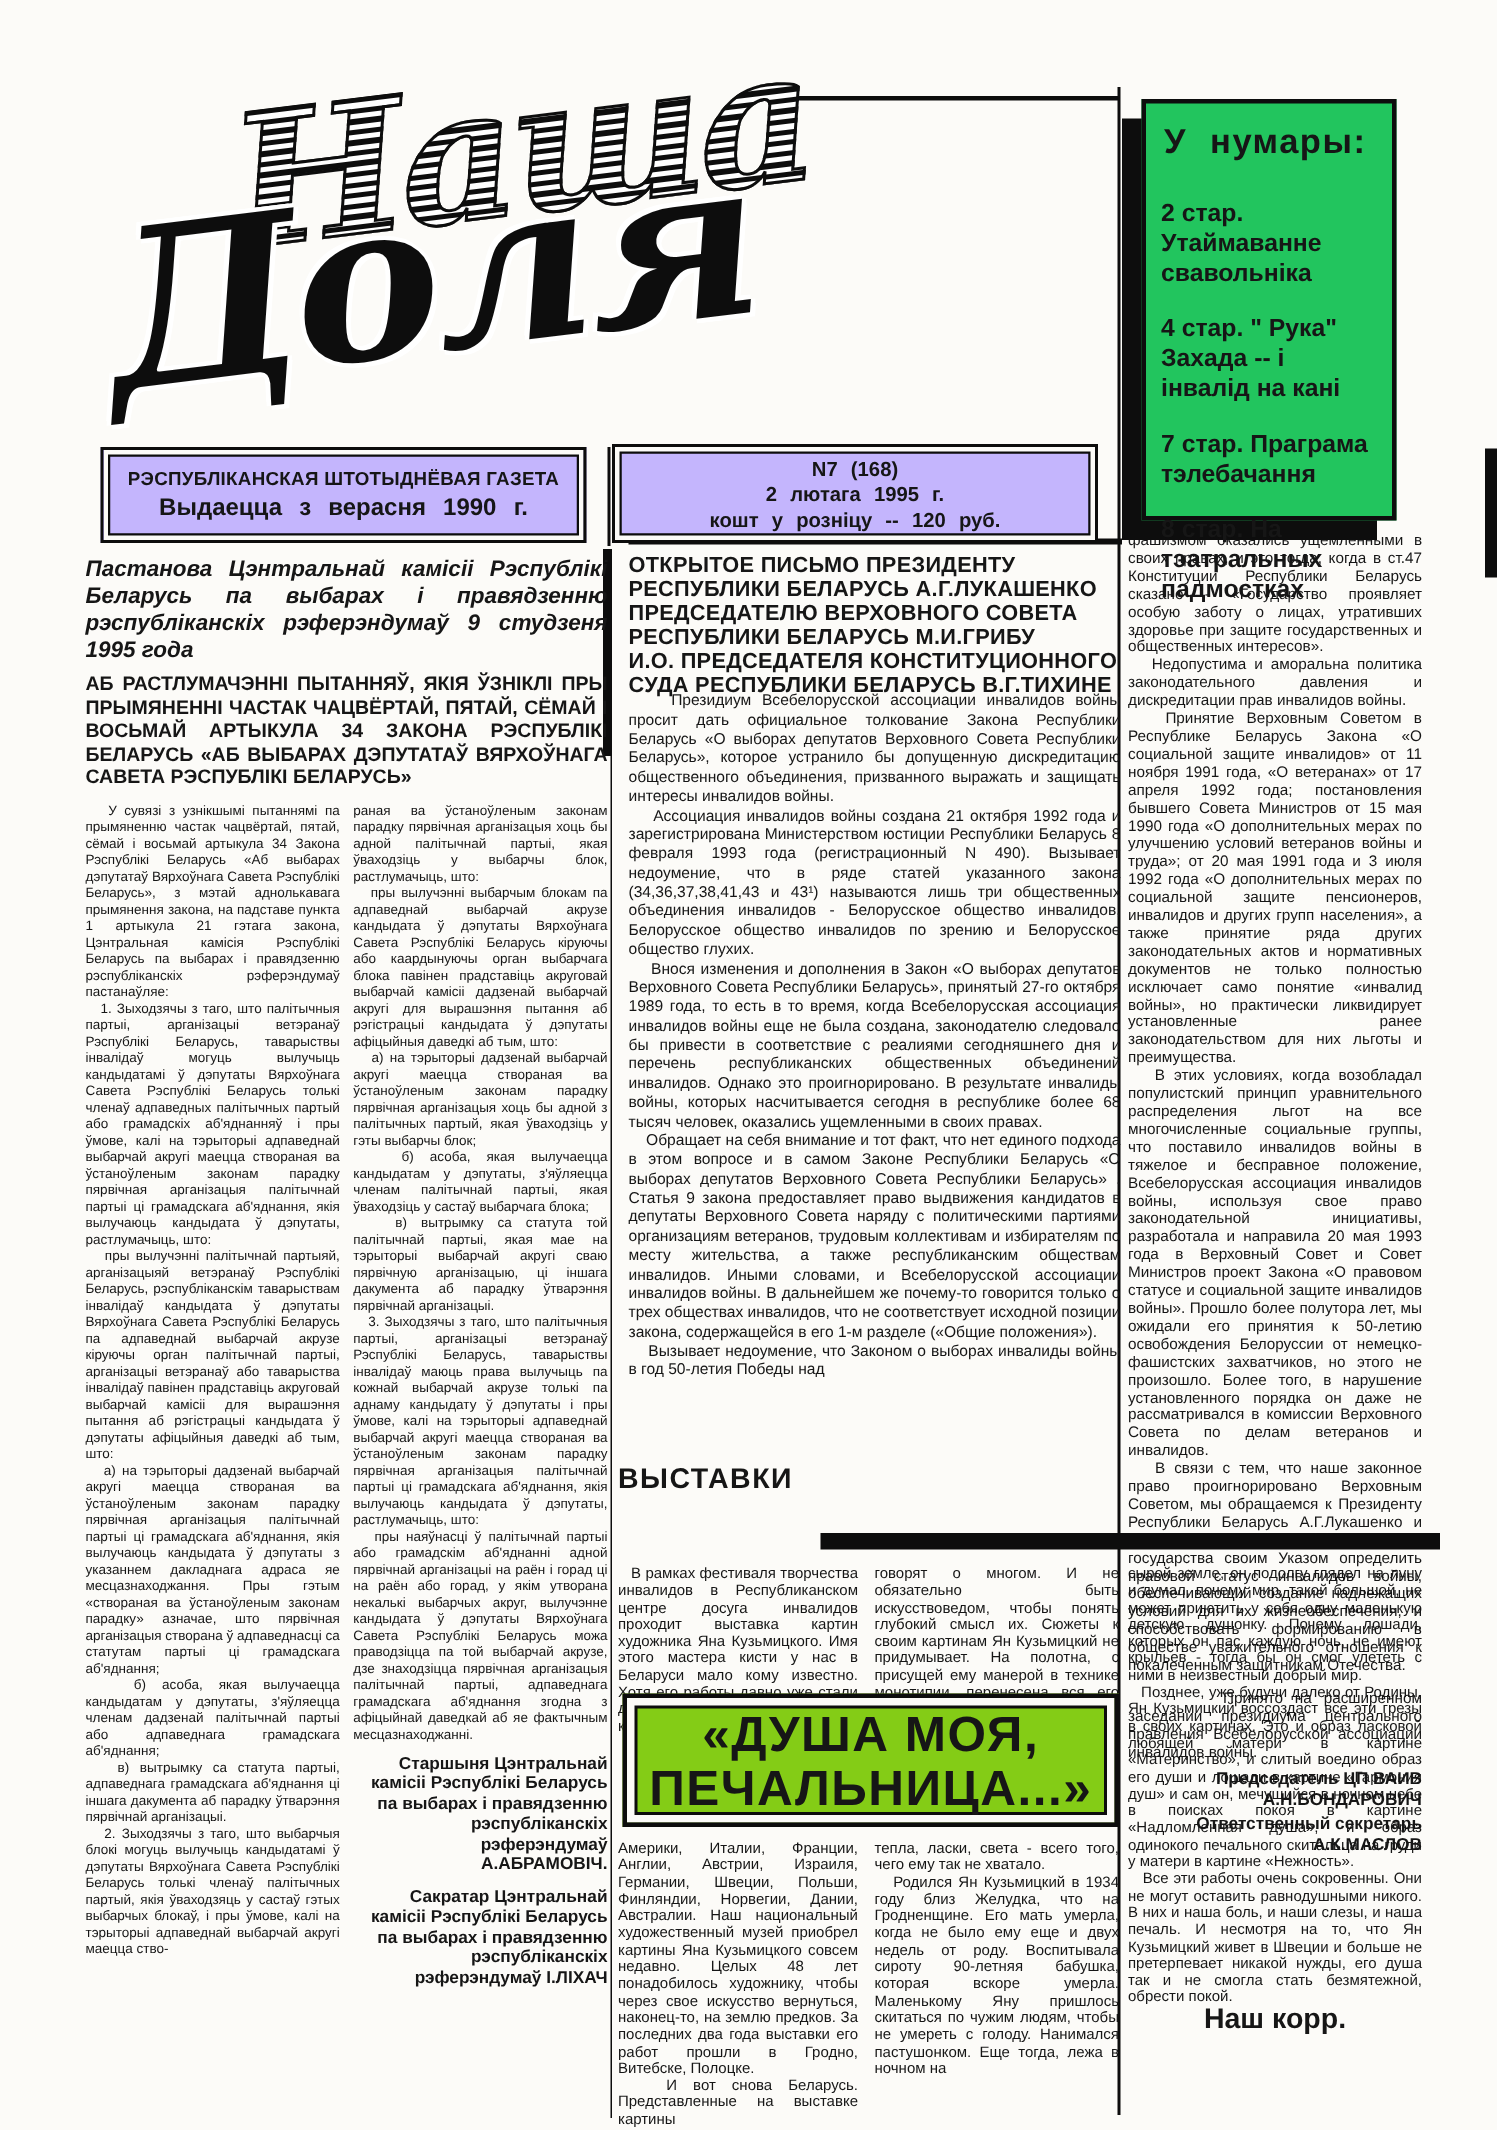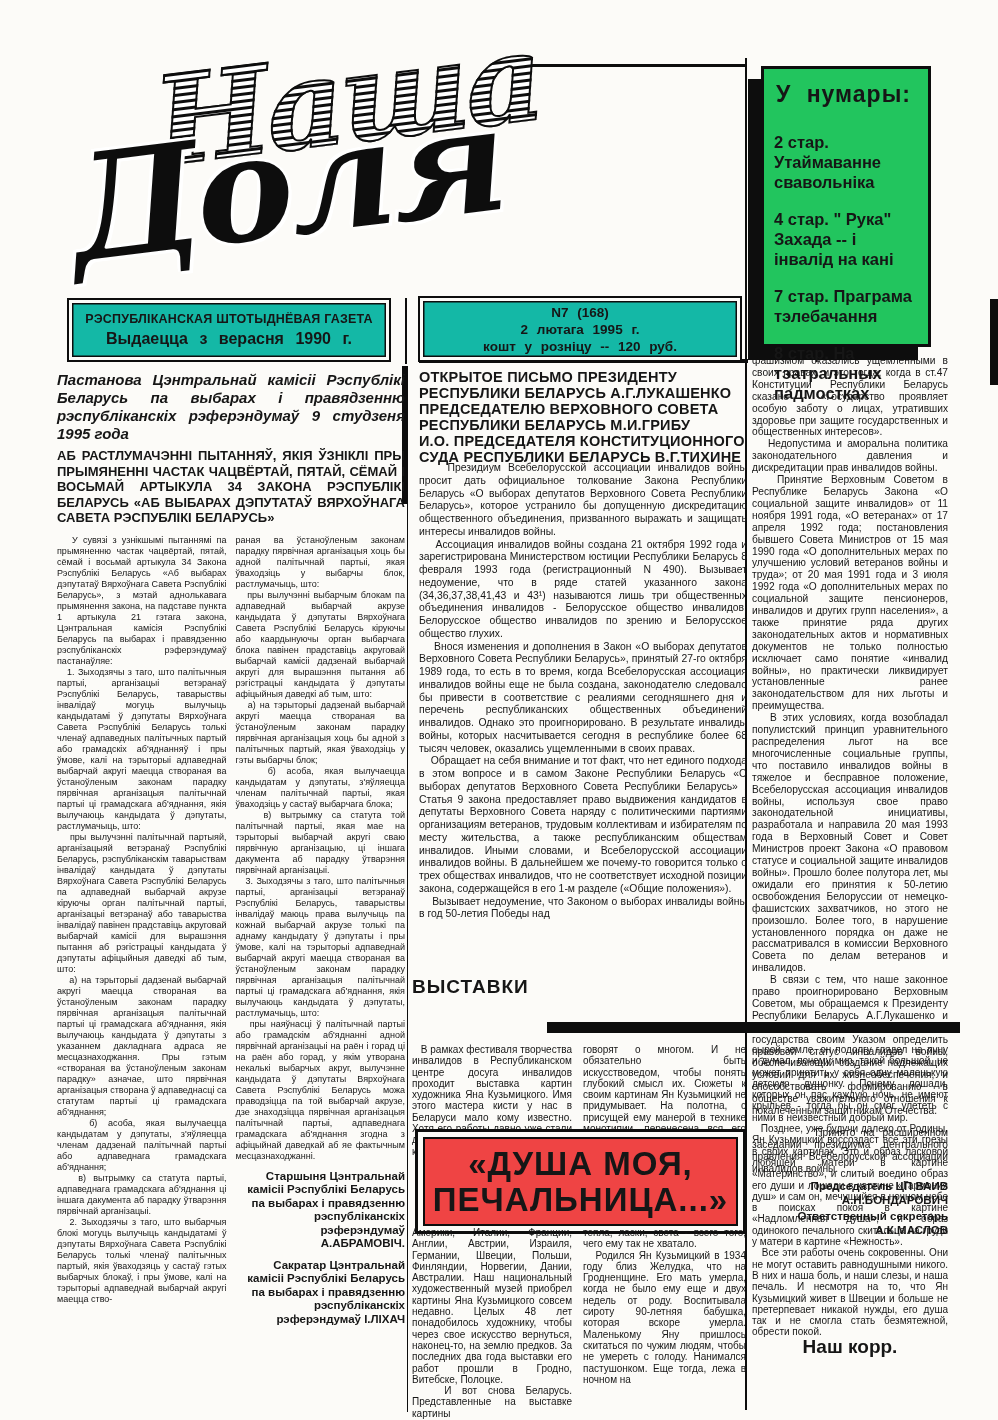--- a/index.html
+++ b/index.html
@@ -32,30 +32,30 @@
   .contents-box {
     position:absolute; left:761px; top:66px; width:170px; height:281px;
     background:#22c55e; border:3px solid #0d0d0d; box-shadow:-13px 13px 0 #0d0d0d;
     padding:10px 10px; box-sizing:border-box; z-index:3;
   }
   .contents-title { font-size:23px; font-weight:bold; letter-spacing:1px; word-spacing:8px; margin:2px 0 24px 2px; }
   .contents-item { font-size:16.5px; font-weight:bold; line-height:20px; margin-bottom:17px; }
 
   
   .dbox {
-    position:absolute; box-sizing:border-box; background:#14b8a6;
+    position:absolute; box-sizing:border-box; background:#c4b5fd;
     border:2px solid #0d0d0d;
     box-shadow:inset 0 0 0 3px #fcfbf8, inset 0 0 0 4.5px #0d0d0d;
     display:flex; flex-direction:column; justify-content:center; align-items:center;
     text-align:center;
   }
   .gazette-box { left:67px; top:298px; width:324px; height:64px; }
   .gazette-type  { font-size:12.5px; font-weight:bold; letter-spacing:.2px; }
   .gazette-since { font-size:16px; font-weight:bold; word-spacing:7px; margin-top:4px; }
-  .issue-box { left:418px; top:296px; width:324px; height:66px; }
+  .issue-box { left:408px; top:296px; width:324px; height:66px; }
   .issue-line { font-size:13.5px; font-weight:bold; line-height:17px; word-spacing:5px; }
 
   
   .resolution { position:absolute; left:57px; top:371px; width:348px; }
   .res-title { font-size:15px; line-height:18px; font-weight:bold; font-style:italic; }
   .res-subtitle { font-size:13px; line-height:15.5px; font-weight:bold; margin-top:5px; }
   .res-cols { display:flex; gap:9px; margin-top:9px; }
   .res-col { width:170px; font-size:9px; line-height:11px; }
   .res-sig { font-size:11.5px; line-height:13.5px; font-weight:bold; text-align:right; margin-top:8px; }
 
@@ -66,25 +66,25 @@
   .letter-sig { font-size:11.5px; line-height:14px; font-weight:bold; text-align:right; margin-top:4px; }
 
   
   .exh-label { position:absolute; left:412px; top:976px; font-size:19px; font-weight:bold; letter-spacing:1px;text-align:right; }
   .exh-cols { position:absolute; display:flex; gap:11px; }
   .exh-col { font-size:10px; line-height:11.3px; }
   .exh-right { position:absolute; left:752px; top:1044px; width:196px; font-size:10px; line-height:11.3px; }
   .exh-byline { font-size:19px; font-weight:bold; text-align:center; margin-top:3px; }
 
   .dusha-box {
-    position:absolute; left:415px; top:1129px; width:331px; height:105px;
+    position:absolute; left:415px; top:1129px; width:331px; height:89px;
     box-sizing:border-box; border:3px solid #0d0d0d;
     box-shadow:inset 0 0 0 5px #fcfbf8, inset 0 0 0 7px #0d0d0d;
     display:flex; flex-direction:column; justify-content:center; align-items:center;
-    background:#ef4444;
+    background:#84cc16;
   }
   .dusha-line { font-size:33px; line-height:36px; font-weight:bold; letter-spacing:1px; }
 </style>
 </head>
 <body>
 
 <div class="page">
 
   <div class="hline" style="left:515px; top:64px; width:231px; height:3px;"></div>
   <div class="vline" style="left:745px; top:58px; width:2px; height:1352px;"></div>

